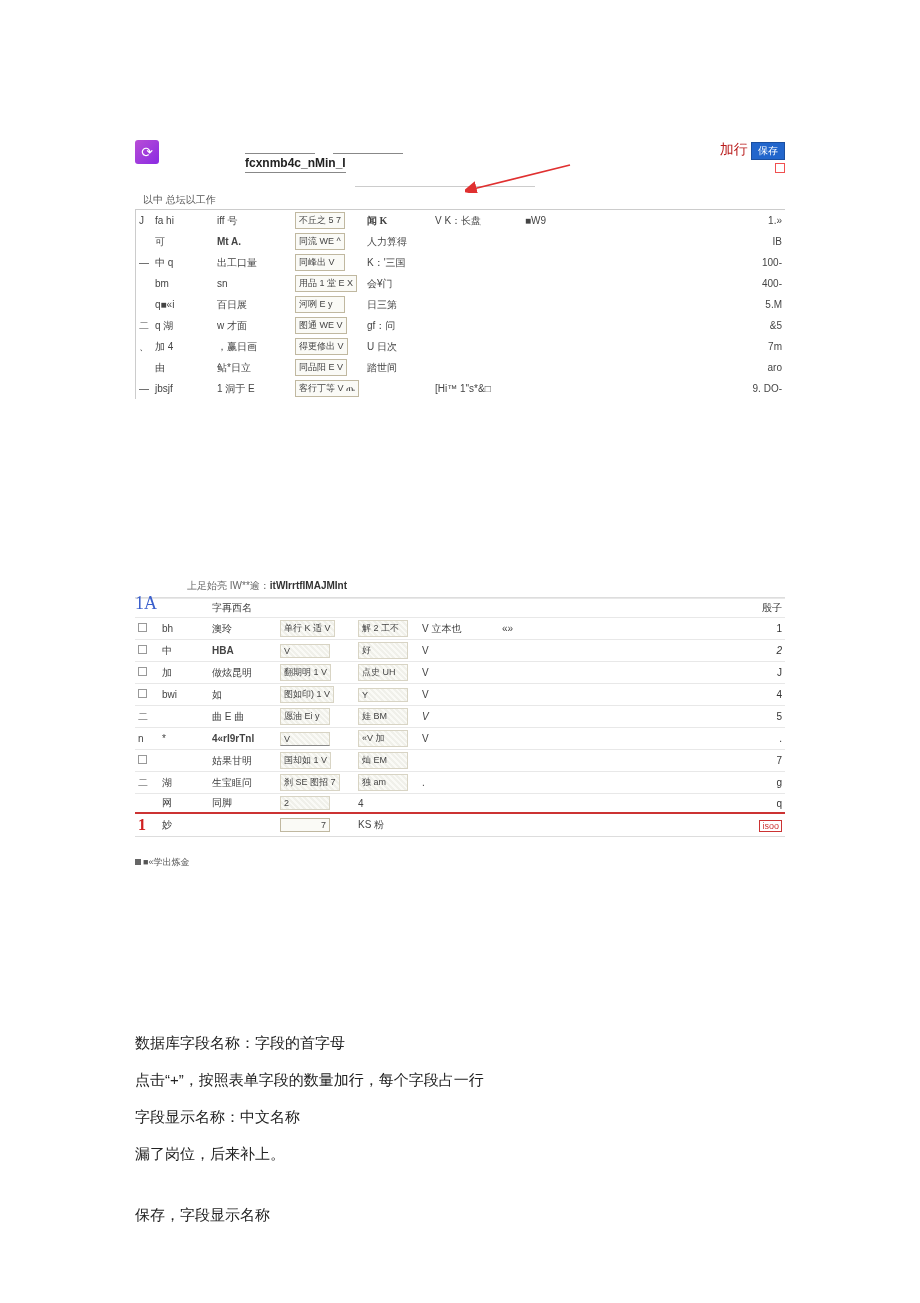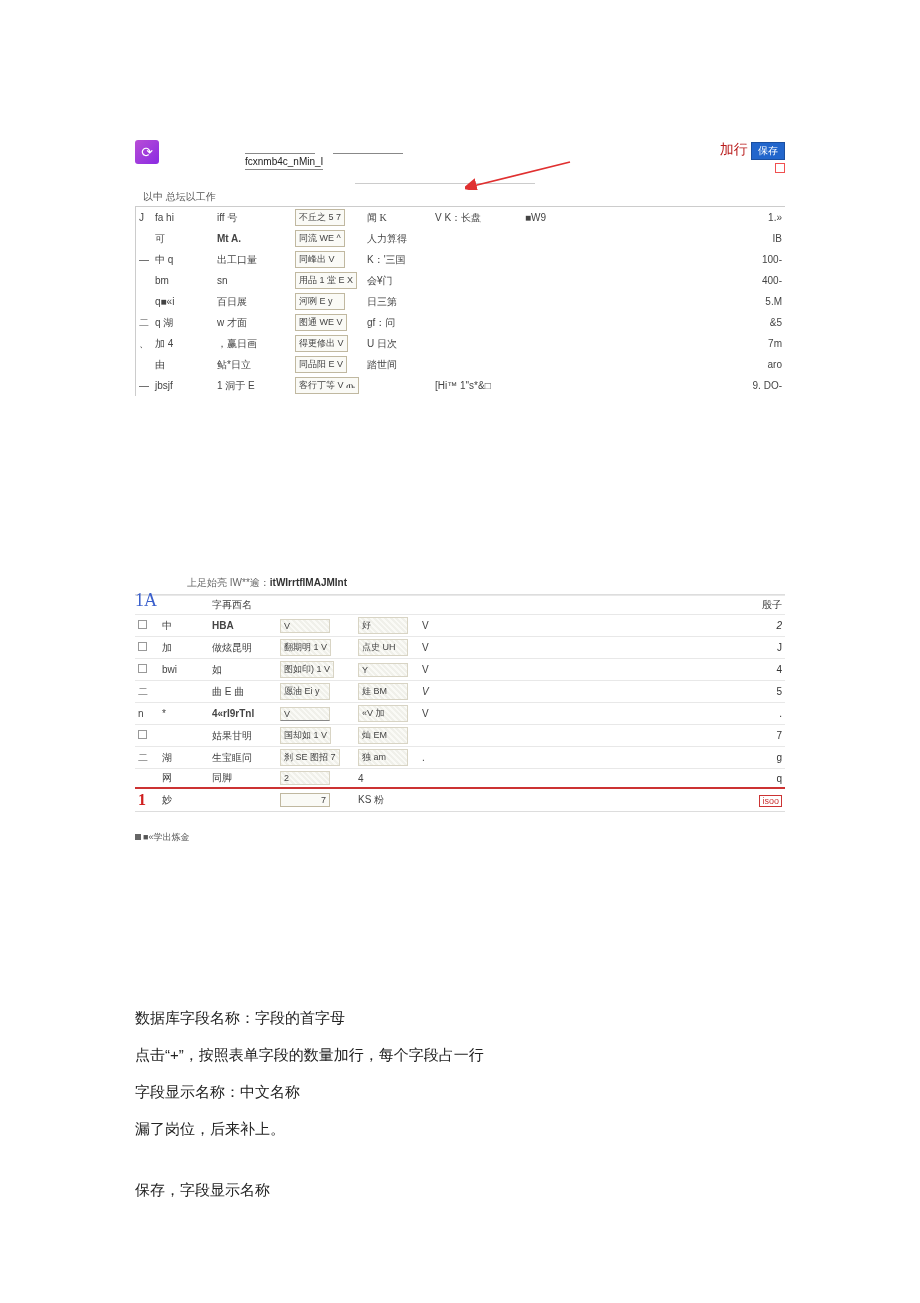--- a/index.html
+++ b/index.html
@@ -6,21 +6,21 @@
     body { width: 920px; margin: 0 auto; font-family: "SimSun", "Microsoft YaHei", sans-serif; font-size: 12px; color: #333; background: #fff; }
     .page { padding: 140px 135px 60px 135px; }
     
     
     .shot1 { position: relative; border: none; }
     .purple-icon { width: 24px; height: 24px; background: linear-gradient(135deg, #b84dd6, #8a2be2); border-radius: 3px; display: inline-flex; align-items: center; justify-content: center; }
     .purple-icon::before { content: "⟳"; color: #fff; font-size: 14px; }
     .top-row { display: flex; align-items: flex-start; }
     .top-left { width: 110px; }
     .underline-box { border-bottom: 1px solid #888; height: 14px; margin-right: 10px; flex: 0 0 auto; }
-    .fcx-label { font-size: 10px; font-weight: normal; color: #222; border-bottom: 1px solid #888; display: inline-block; padding: 2px 0; }
+    .fcx-label { font-size: 12px; font-weight: bold; color: #222; border-bottom: 1px solid #888; display: inline-block; padding: 2px 0; }
     .top-mid { flex: 1; position: relative; }
     .search-strip { height: 14px; border-bottom: 1px solid #ccc; width: 180px; margin-left: 110px; margin-bottom: 2px; }
     .red-arrow { position: absolute; left: 220px; top: -10px; width: 110px; height: 30px; pointer-events: none; }
     .top-right { text-align: right; position: absolute; right: 0; top: 0; }
     .add-row-text { color: #b91c1c; font-size: 14px; font-weight: 400; }
     .save-btn { background: #2266cc; color: #fff; border: 1px solid #1a4fa0; padding: 1px 6px; font-size: 10px; display: inline-block; margin-top: 2px; }
     .checkbox-outline { width: 10px; height: 10px; border: 1px solid #f05050; display: inline-block; margin-top: 3px; }
     
     .meta-line { font-size: 10px; color: #555; margin: 4px 0 2px 8px; }
     
@@ -31,21 +31,21 @@
     .sel-cell { border: 1px solid #c0b8a0; background: #fafaf6; padding: 1px 3px; font-size: 9px; display: inline-block; min-width: 50px; }
     .tbl1-wrap { border-top: 1px solid #ccc; border-left: 1px solid #ccc; }
     .tbl1-wrap .tbl { }
     .tbl1 td { height: 18px; }
     .c1 { width: 16px; }
     .c-a { width: 62px; }
     .c-b { width: 78px; }
     .c-c { width: 72px; }
     .c-d { width: 68px; }
     .c-e { width: 90px; }
-    .big-char { font-size: 14px; font-family: "SimSun", serif; }
+    .big-char { font-size: 14px; font-family: "SimSun", serif; font-weight: bold; }
     .blue-txt { color: #4a78bb; }
     .gray-txt { color: #777; }
     .right-num { text-align: right; color: #4a78bb; font-size: 10px; }
     
     .spacer1 { height: 180px; }
     
     
     .shot2 { position: relative; }
     .shot2-caption { font-size: 10px; color: #666; margin-left: 52px; margin-bottom: 4px; }
     .shot2-caption b { color: #333; }
@@ -234,20 +234,30 @@
             <td></td>
               <td></td>
               <td></td>
               <td></td>
             <td class="right-num" style="color:#333">殷子</td>
           </tr>
         </thead>
         <tbody>
           <tr>
             <td class="ck"><span class="ck-box"></span></td>
+            <td>bh</td>
+            <td>澳玲</td>
+            <td><span class="hatch">单行 K 适 V</span></td>
+            <td><span class="hatch">解 2 工不</span></td>
+            <td>V 立本也</td>
+            <td class="gray-txt">«»</td>
+            <td class="right-num" style="color:#333">1</td>
+          </tr>
+          <tr>
+            <td class="ck"><span class="ck-box"></span></td>
             <td>中</td>
             <td style="font-weight:bold">HBA</td>
             <td><span class="hatch">V</span></td>
             <td><span class="hatch">好</span></td>
             <td>V</td>
             <td></td>
             <td class="right-num" style="color:#333;font-style:italic">2</td>
           </tr>
           <tr>
             <td class="ck"><span class="ck-box"></span></td>

